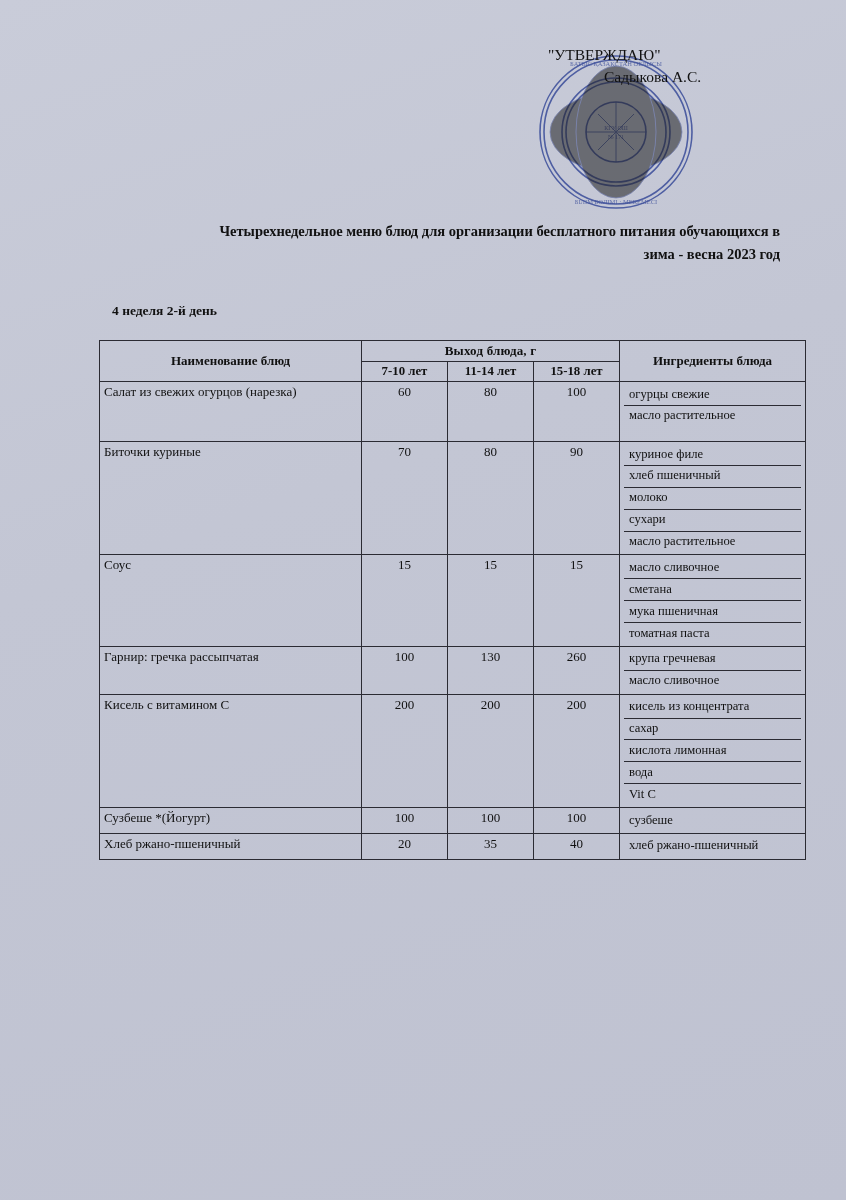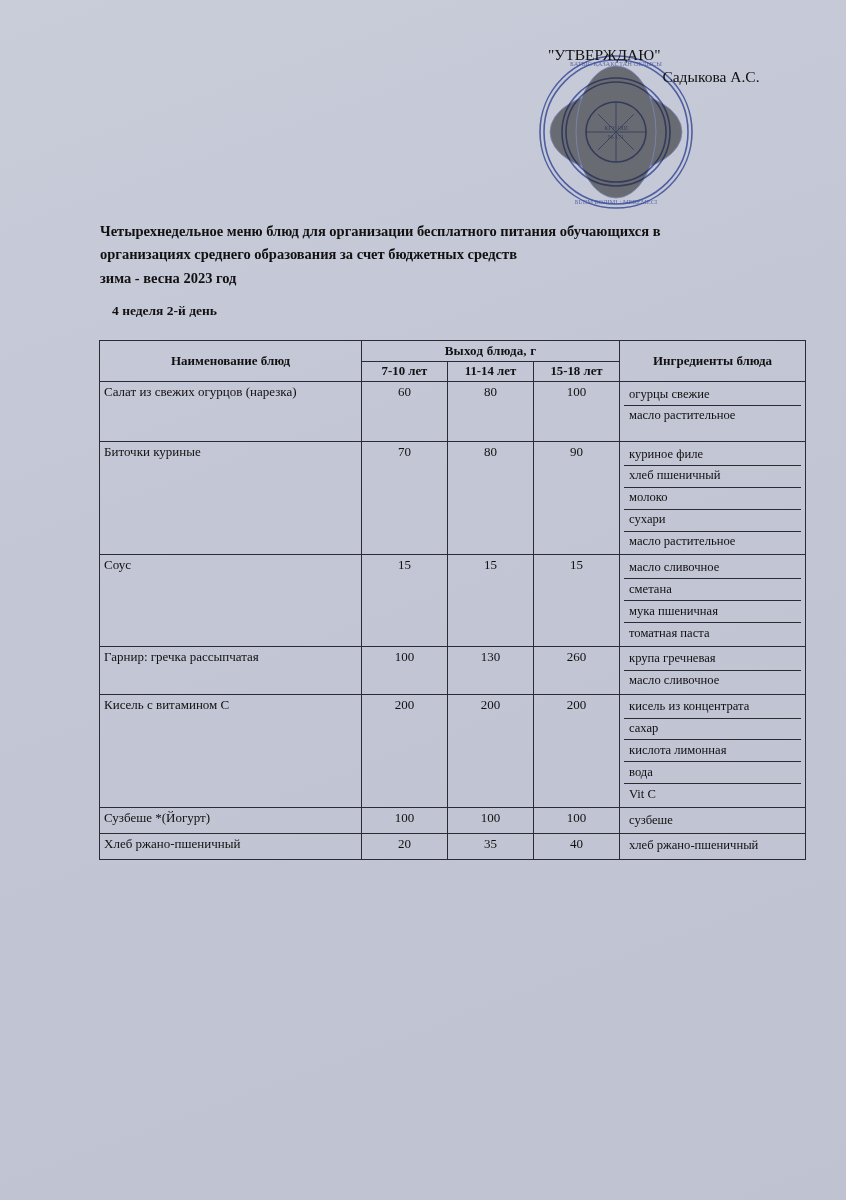--- a/index.html
+++ b/index.html
@@ -34,41 +34,40 @@
     z-index: 3;
   }
   .approval div {
     white-space: nowrap;
   }
   .approval .line-date {
     padding-left: 96px;
   }
   .approval .line-director-name {
     padding-left: 56px;
-    text-align: center;
   }
 
   
   .stamp {
     position: absolute;
     top: 52px;
     left: 536px;
     width: 160px;
     height: 160px;
     z-index: 2;
     opacity: .85;
   }
 
   
   .title {
     position: absolute;
     top: 220px;
     left: 100px;
     width: 680px;
-    text-align: left;
+    text-align: right;
     font-size: 14.5px;
     font-weight: bold;
     line-height: 1.62;
   }
 
   .week-day {
     position: absolute;
     top: 303px;
     left: 112px;
     font-size: 13.5px;
@@ -165,21 +164,20 @@
     </g>
   </svg>
 
   <div class="approval">
     <div>"УТВЕРЖДАЮ"</div>
     <div class="line-director-name">Садыкова А.С.</div>
   </div>
 
   <div class="title">
     <div>Четырехнедельное меню блюд для организации бесплатного питания обучающихся в</div>
-    <div>организациях среднего образования за счет бюджетных средств</div>
     <div>зима - весна 2023 год</div>
   </div>
 
   <div class="week-day">4 неделя 2-й день</div>
 
   <div class="table-wrap">
     <table class="menu">
       <colgroup>
         <col class="col-name">
         <col class="col-age">

